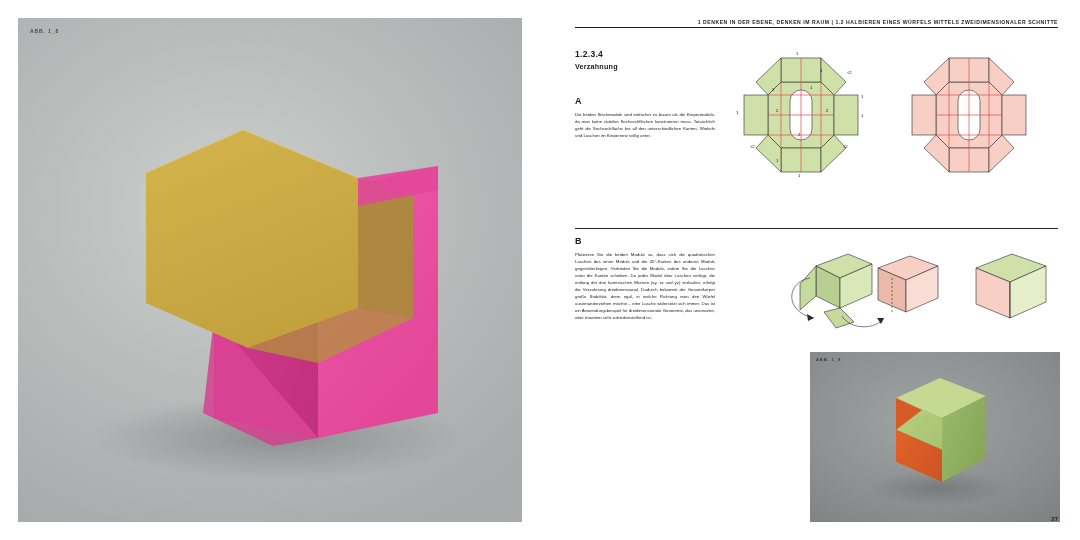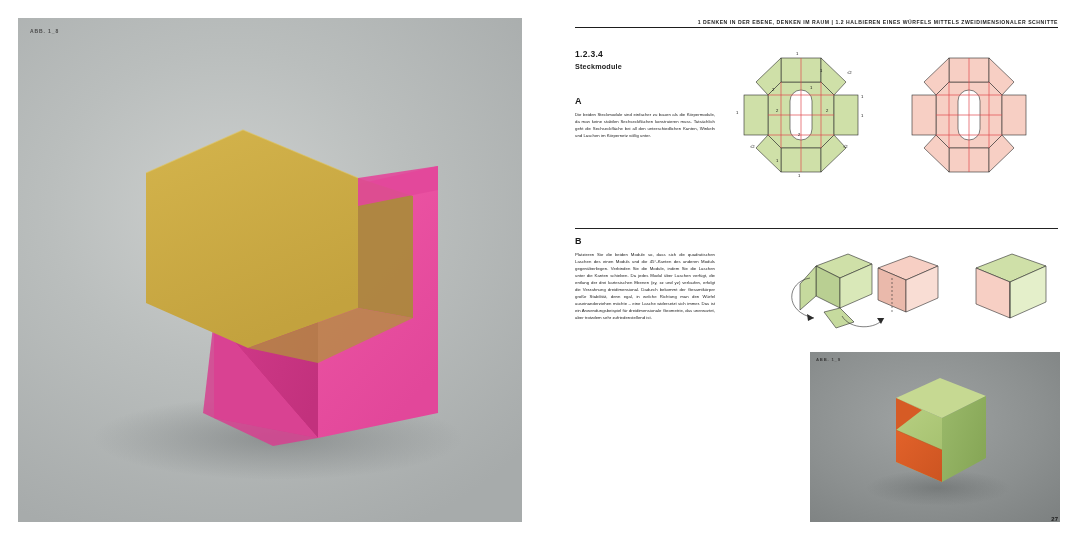--- a/index.html
+++ b/index.html
@@ -216,21 +216,21 @@
       </svg>
     </div>
   </div>
 
   <div class="right-page">
 
     <div class="running-head">1  DENKEN IN DER EBENE, DENKEN IM RAUM   |   1.2  HALBIEREN EINES WÜRFELS MITTELS ZWEIDIMENSIONALER SCHNITTE</div>
     <div class="rule rule-top"></div>
 
     <div class="section-num">1.2.3.4</div>
-    <div class="section-title">Steckmodule</div>
+    <div class="section-title">Verzahnung</div>
 
     <div class="block-letter ltr-a">A</div>
     <div class="body-text txt-a">Die beiden Steckmodule sind einfacher zu bauen als die Körpermodule, da man keine stabilen Sechseckflächen konstruieren muss. Tatsächlich geht die Sechseckfläche bei all den unterschiedlichen Kanten, Winkeln und Laschen im Körpernetz völlig unter.</div>
 
     <div class="fig-net" style="left:196px; top:40px; width:330px; height:170px;">
       <svg width="330" height="170" viewBox="0 0 330 170">
         <g stroke="#2b2b2b" stroke-width="0.6" fill="#cfe0a8">
 
           <polygon points="45,42 85,42 98,55 98,95 85,108 45,108 32,95 32,55"></polygon>
 

